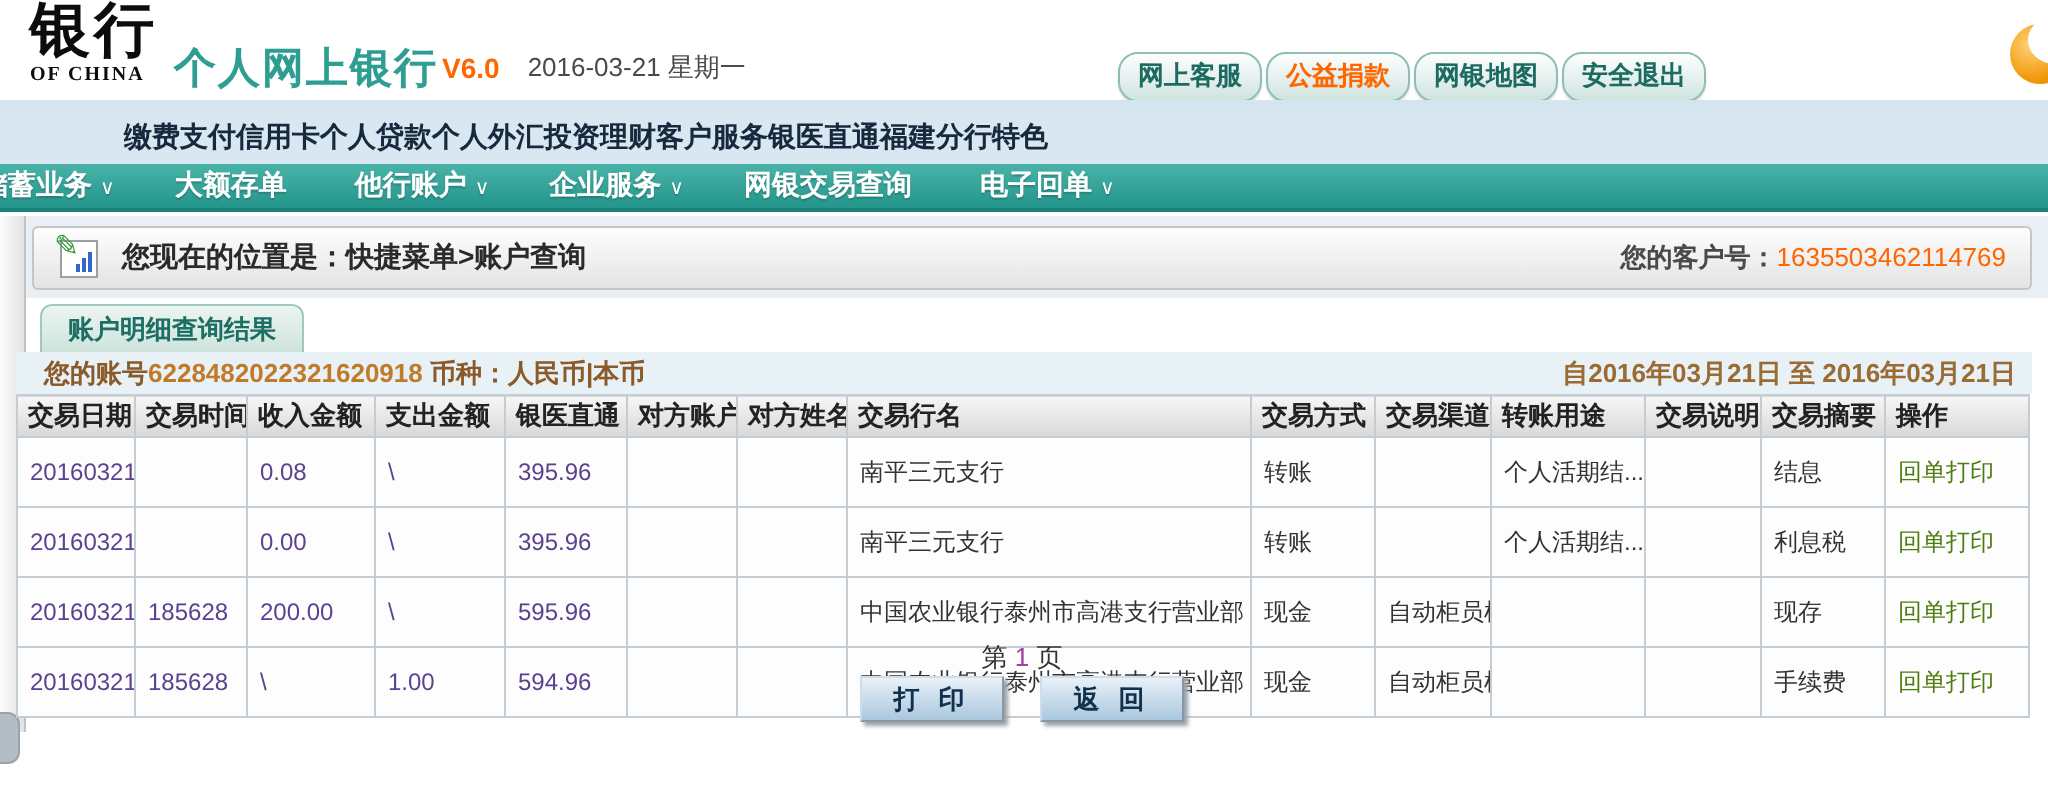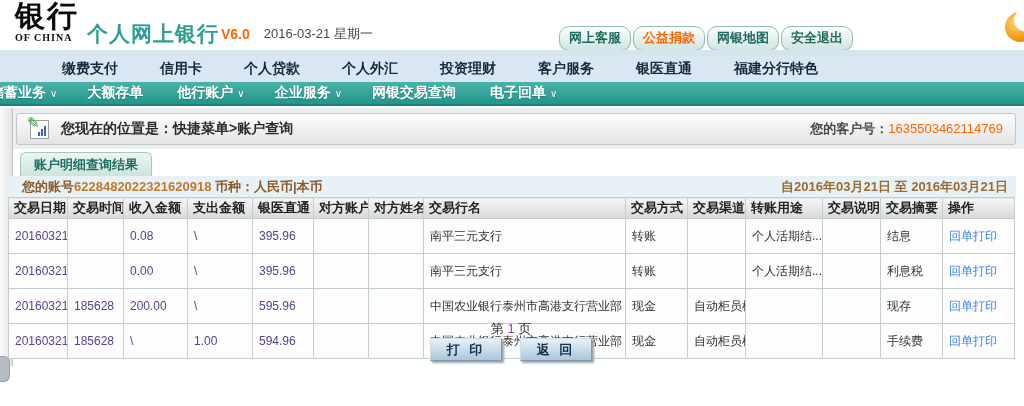--- a/index.html
+++ b/index.html
@@ -26,21 +26,21 @@
   .crescent:before { content:""; position:absolute; left:0; top:0; width:30px; height:30px; border-radius:50%;
     background:radial-gradient(circle at 35% 35%, #ffd27a, #f29b0d 60%, #d87f00); }
   .crescent:after { content:""; position:absolute; left:9px; top:-4px; width:27px; height:24px; border-radius:50%; background:#fff; }
   .brand-text { display:flex; flex-direction:column; align-items:flex-end; }
   .brand-cn { font-size:26px; font-weight:bold; font-style:italic; color:#f59a1d; line-height:28px; letter-spacing:1px; }
   .brand-en { font-size:10px; font-weight:bold; color:#e98a00; letter-spacing:1px; }
 
   
   .strip { position:absolute; left:0; top:50px; width:1024px; height:6px; background:#d4e5ef; }
   .nav1 { position:absolute; left:0; top:56px; width:1024px; height:26px; background:#d8e7f1;
-    display:flex; align-items:center; padding-left:62px; gap:42px; }
+    display:flex; align-items:center; padding-left:62px; }
   .nav1-item { font-size:14px; font-weight:bold; color:#16293d; cursor:pointer; white-space:nowrap; }
   .nav2 { position:absolute; left:0; top:82px; width:1024px; height:24px;
     background:linear-gradient(#4ab3a8,#23958b); border-bottom:2px solid #17837a;
     display:flex; align-items:center; gap:30px; padding-left:2px; }
   .nav2-item { font-size:14px; font-weight:bold; color:#fff; cursor:pointer; white-space:nowrap;
     text-shadow:0 1px 1px rgba(0,0,0,0.2); }
   .nav2-item:first-child { margin-left:-12px; }
   .nav2-item .arrow { font-size:10px; margin-left:4px; font-weight:normal; }
 
   
@@ -73,21 +73,21 @@
   .date-range { margin-left:auto; padding-right:8px; white-space:nowrap; color:#9a6b33; }
 
   
   table.tx { position:absolute; left:8px; top:197px; width:1006px; border-collapse:collapse;
     table-layout:fixed; border:1px solid #a9b6c0; }
   table.tx th { height:21px; background:linear-gradient(#f6f6f6,#d8d8d8); border:1px solid #c3cdd4;
     font-size:13px; font-weight:bold; color:#222; text-align:left; padding-left:5px; white-space:nowrap; overflow:hidden; }
   table.tx td { height:35px; border:1px solid #c3cdd4; background:#fdfdfd; font-size:12px; color:#333;
     padding-left:6px; white-space:nowrap; overflow:hidden; }
   table.tx td.num { color:#5b4190; }
-  table.tx td.link { color:#3b82f6; cursor:pointer; }
+  table.tx td.link { color:#4d7c0f; cursor:pointer; }
 
   .page-line { position:absolute; left:8px; top:320px; width:1006px; text-align:center; font-size:13px; color:#333; }
   .page-no { color:#a040a0; }
 
   .action-buttons { position:absolute; left:8px; top:338px; width:1006px; display:flex; justify-content:center; gap:18px; }
   .abtn { width:72px; height:23px; font-size:13px; font-weight:bold; color:#13304d; letter-spacing:3px;
     background:linear-gradient(#e8f1f8,#a9c7dd); border:1px solid #8a97a3; border-top-color:#cfdde8; border-left-color:#cfdde8;
     box-shadow:2px 2px 2px #9aa3aa; cursor:pointer; text-align:center; line-height:21px; }
 </style>
 </head>

